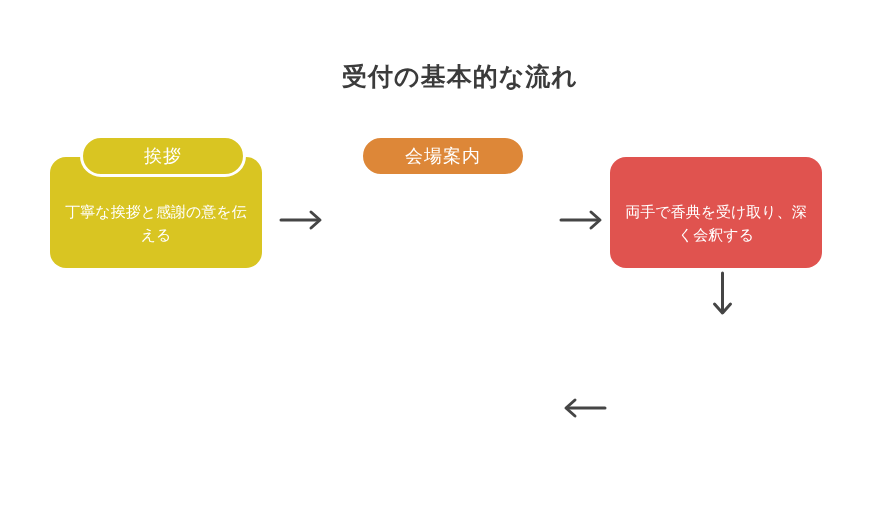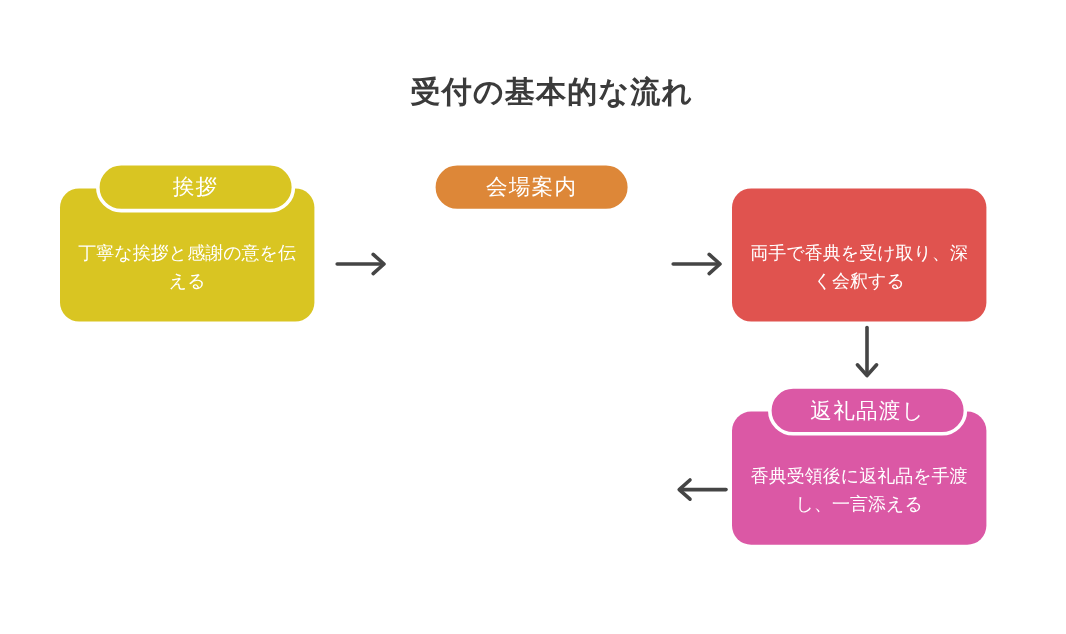--- a/index.html
+++ b/index.html
@@ -63,27 +63,20 @@
     <div class="pill">
       <span>会場案内</span>
     </div>
   </div>
 
   <div class="node" style="left: 610px; top: 135px; --c: #e0534f;">
     <div class="node-body">両手で香典を受け取り、深
 く会釈する</div>
   </div>
 
-  <div class="node" style="left: 610px; top: 321px; --c: #db58a5;">
-    <div class="pill">
-      <span>返礼品渡し</span>
-    </div>
-    <div class="node-body">香典受領後に返礼品を手渡
-し、一言添える</div>
-  </div>
 
 
   <svg class="arrow" style="left:278px;top:208px" width="50" height="24">
     <path d="M3 12 H41" stroke="#454545"></path>
       <path d="M33 4 L42 12 L33 20" stroke="#454545"></path>
   </svg>
 
   <svg class="arrow" style="left:558px;top:208px" width="50" height="24">
     <path d="M3 12 H41" stroke="#454545"></path>
       <path d="M33 4 L42 12 L33 20" stroke="#454545"></path>

